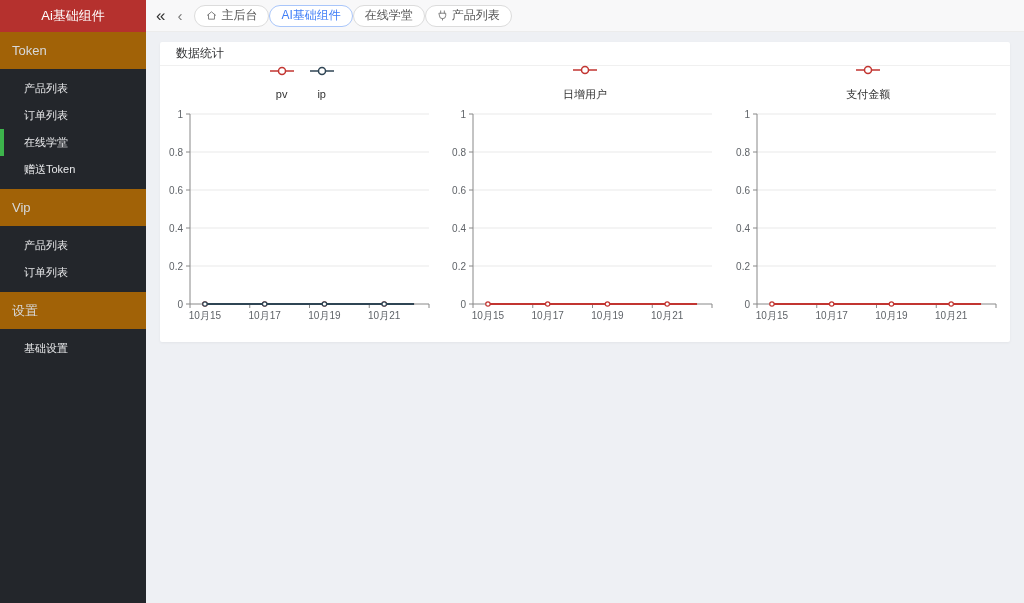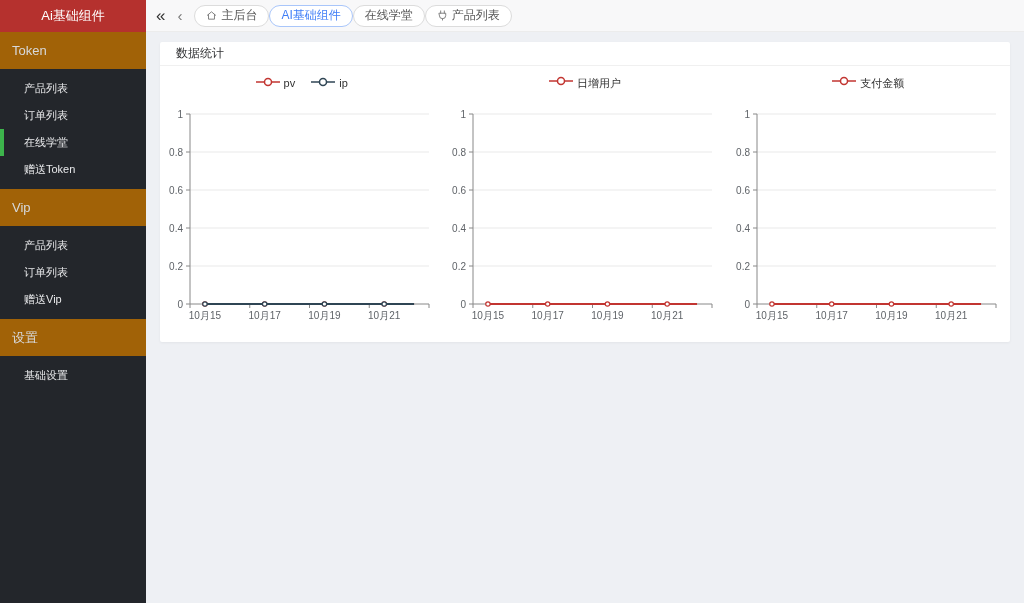--- a/index.html
+++ b/index.html
@@ -29,21 +29,21 @@
   .pill.active { color:#3f7ef7; border-color:#a9c6fa; }
   .pill svg { display:block; }
 
   .content { flex:1; padding:10px 14px; overflow:hidden; }
   .card { background:#fff; border-radius:2px; box-shadow:0 1px 3px rgba(0,0,0,0.05); }
   .card-header { padding:3px 16px; font-size:12px; color:#303133; border-bottom:1px solid #f0f0f0; }
   .charts { display:flex; padding-bottom:6px; }
   .chart { flex:1; display:flex; flex-direction:column; align-items:center; padding-top:4px; }
   .legend { height:26px; display:flex; justify-content:center; align-items:center;
             gap:16px; font-size:11px; color:#333; }
-  .legend-item { display:inline-flex; gap:4px; cursor:pointer; }
+  .legend-item { display:inline-flex; align-items:center; gap:12px; cursor:pointer;flex-direction:column; }
   svg text { font-family:"Liberation Sans", sans-serif; }
 </style>
 </head>
 <body>
 
 <aside class="sidebar">
   <div class="logo">Ai基础组件</div>
 
   <div>
     <div class="section-header">Token</div>
@@ -53,21 +53,20 @@
       <div class="item active">在线学堂</div>
       <div class="item">赠送Token</div>
     </div>
   </div>
 
   <div>
     <div class="section-header">Vip</div>
     <div class="items">
       <div class="item">产品列表</div>
       <div class="item">订单列表</div>
-      <div class="item">赠送Vip</div>
     </div>
   </div>
 
   <div>
     <div class="section-header">设置</div>
     <div class="items">
       <div class="item">基础设置</div>
     </div>
   </div>
 </aside>

